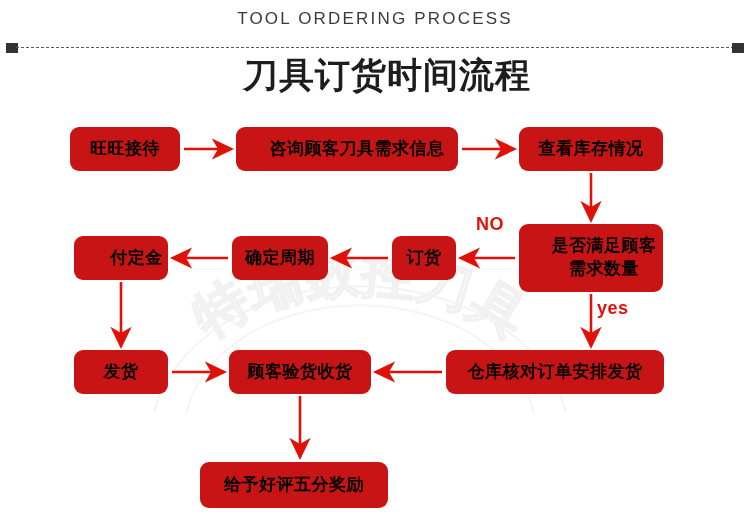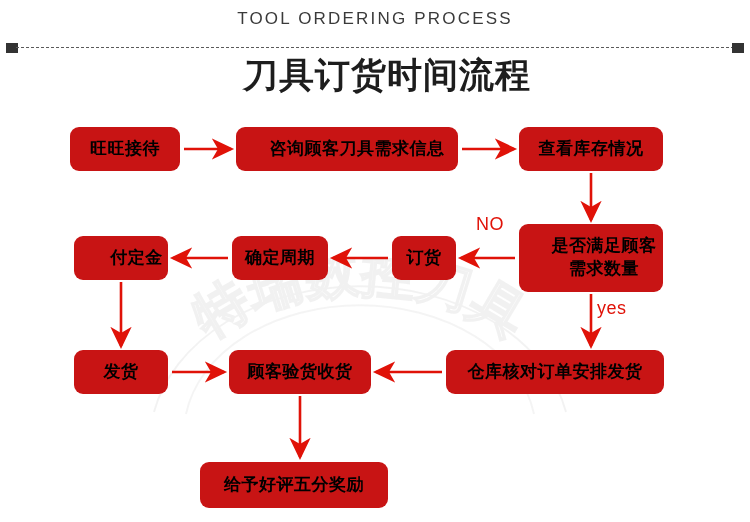--- a/index.html
+++ b/index.html
@@ -41,21 +41,21 @@
   .node{
     position:absolute;background:#c81414;border-radius:9px;
     color:#000000;display:flex;align-items:center;justify-content:center;
     text-align:center;font-size:17px;font-weight:bold;line-height:1.28;
     box-sizing:border-box;letter-spacing:.5px;
   }
   .node.two-line{line-height:1.35;padding-left:26px;}
 
   
   .edge-label{
-    position:absolute;color:#e01208;font-size:18px;font-weight:normal;
+    position:absolute;color:#e01208;font-size:18px;font-weight:bold;
     white-space:nowrap;letter-spacing:.5px;
   }
 
   svg.arrows{position:absolute;left:0;top:0;width:750px;height:522px;pointer-events:none;}
 </style>
 </head>
 <body>
 
 <div id="stage">
 

